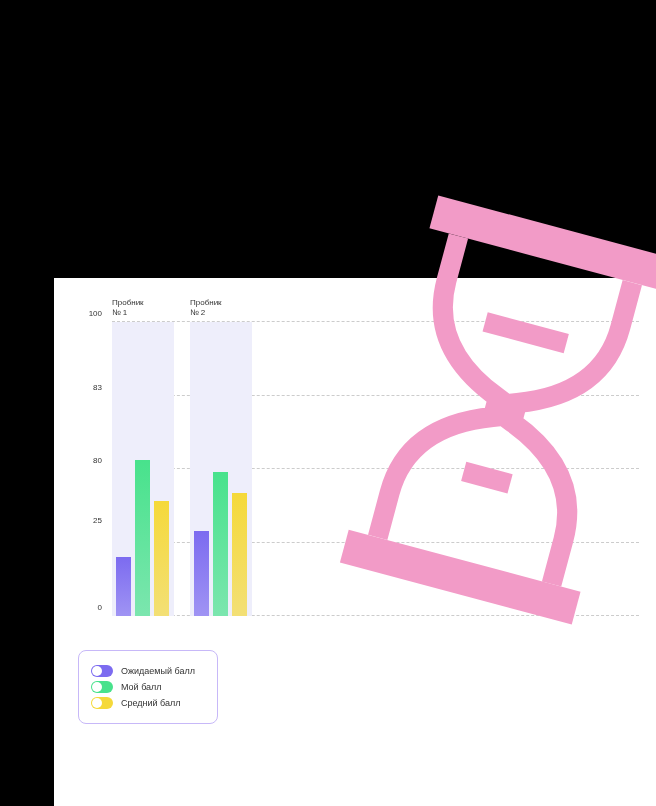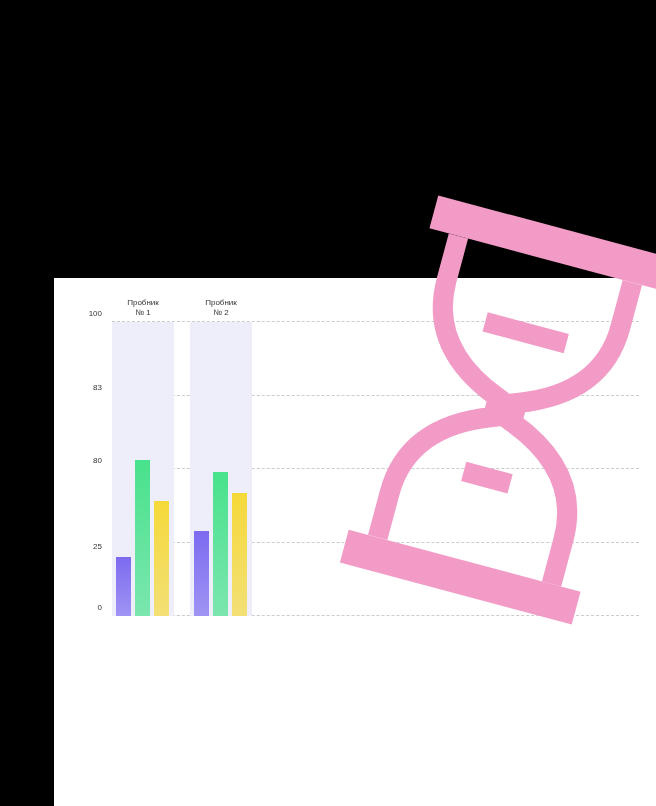--- a/index.html
+++ b/index.html
@@ -60,21 +60,21 @@
   }
   .group-bg {
     position: absolute;
     left: 0; right: 0; top: 0; bottom: 0;
     background: #EEEEFB;
   }
   .group-title {
     position: absolute;
     top: -24px;
     left: 0; right: 0;
-    text-align: center;
+    text-align: left;
     font-size: 8px;
     line-height: 1.2;
     color: #333;
   }
   .bar {
     position: absolute;
     bottom: 0;
   }
   .axis-label {
     font-size: 9px;
@@ -125,21 +125,21 @@
     pointer-events: none;
   }
 </style>
 </head>
 <body>
 
 <div class="card">
   <div class="chart-wrap">
     <div class="y-axis" id="y-axis">
         <div class="y-tick" style="bottom: 0px;">0</div>
-        <div class="y-tick" style="bottom: 61px;">25</div>
+        <div class="y-tick" style="bottom: 87px;">25</div>
         <div class="y-tick" style="bottom: 147px;">80</div>
         <div class="y-tick" style="bottom: 220.5px;">83</div>
         <div class="y-tick" style="bottom: 294px;">100</div>
       </div>
     <div class="grid" id="grid">
         <div class="gridline" style="bottom: 0px;"></div>
         <div class="gridline" style="bottom: 73.5px;"></div>
         <div class="gridline" style="bottom: 147px;"></div>
         <div class="gridline" style="bottom: 220.5px;"></div>
         <div class="gridline" style="bottom: 294px;"></div>
@@ -155,20 +155,40 @@
         <div class="group" style="left: 78px; width: 62px;">
           <div class="group-bg"></div>
           <div class="group-title">Пробник<br>№ 2</div>
           <div class="bar" style="left: 4px; width: 15px; height: 85.26px; background: linear-gradient(to top, rgba(124, 107, 240, 0.69), rgb(124, 107, 240));"></div>
           <div class="bar" style="left: 23px; width: 15px; height: 144.06px; background: linear-gradient(to top, rgba(72, 226, 140, 0.69), rgb(72, 226, 140));"></div>
           <div class="bar" style="left: 42px; width: 15px; height: 123.48px; background: linear-gradient(to top, rgba(245, 217, 58, 0.69), rgb(245, 217, 58));"></div>
         </div>
       </div>
   </div>
 
+  <div class="legend">
+    <div class="legend-row">
+      <div class="toggle" style="background:#7C6BF0">
+          <div class="knob"></div>
+        </div>
+      <span class="legend-label">Ожидаемый балл</span>
+    </div>
+    <div class="legend-row">
+      <div class="toggle" style="background:#48E28C">
+          <div class="knob"></div>
+        </div>
+      <span class="legend-label">Мой балл</span>
+    </div>
+    <div class="legend-row">
+      <div class="toggle" style="background:#F5D93A">
+          <div class="knob"></div>
+        </div>
+      <span class="legend-label">Средний балл</span>
+    </div>
+  </div>
 </div>
 
 <svg class="hourglass" viewBox="0 0 370 440">
   <g transform="translate(185,220) rotate(15) translate(-120,-190)">
     <g stroke="#F29BC7" stroke-width="20" fill="none" stroke-linecap="butt" stroke-linejoin="miter">
 
       <rect x="0" y="0" width="240" height="34" fill="#F29BC7" stroke="none"></rect>
 
       <rect x="0" y="346" width="240" height="34" fill="#F29BC7" stroke="none"></rect>
 

